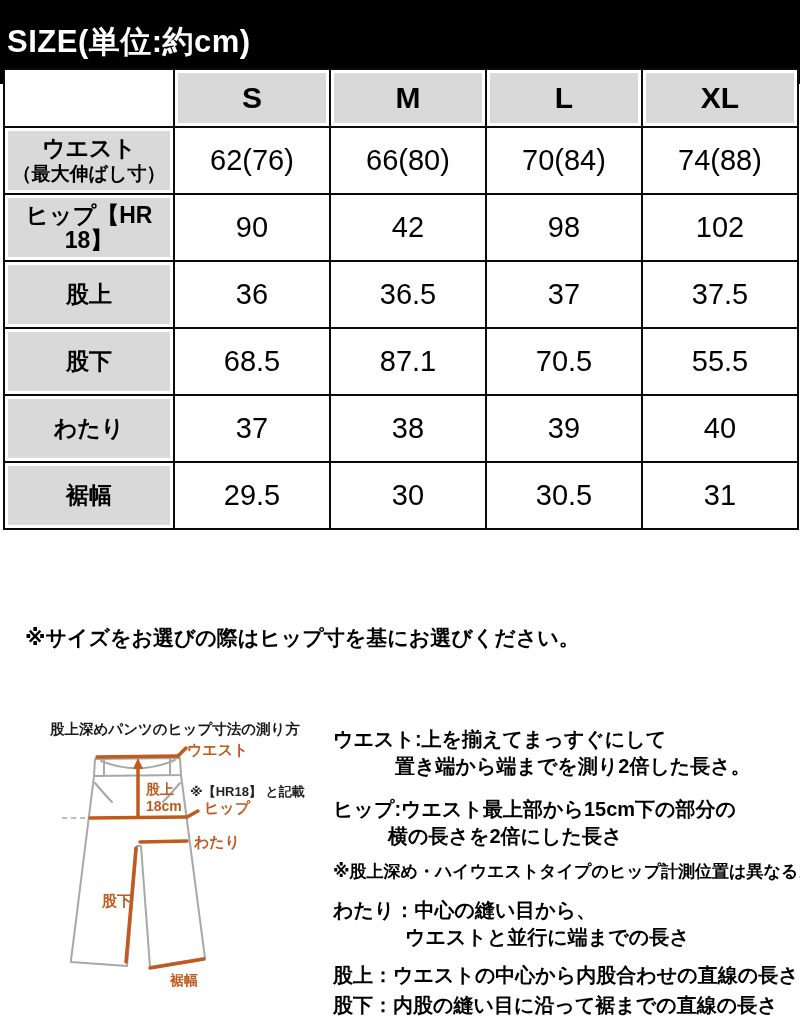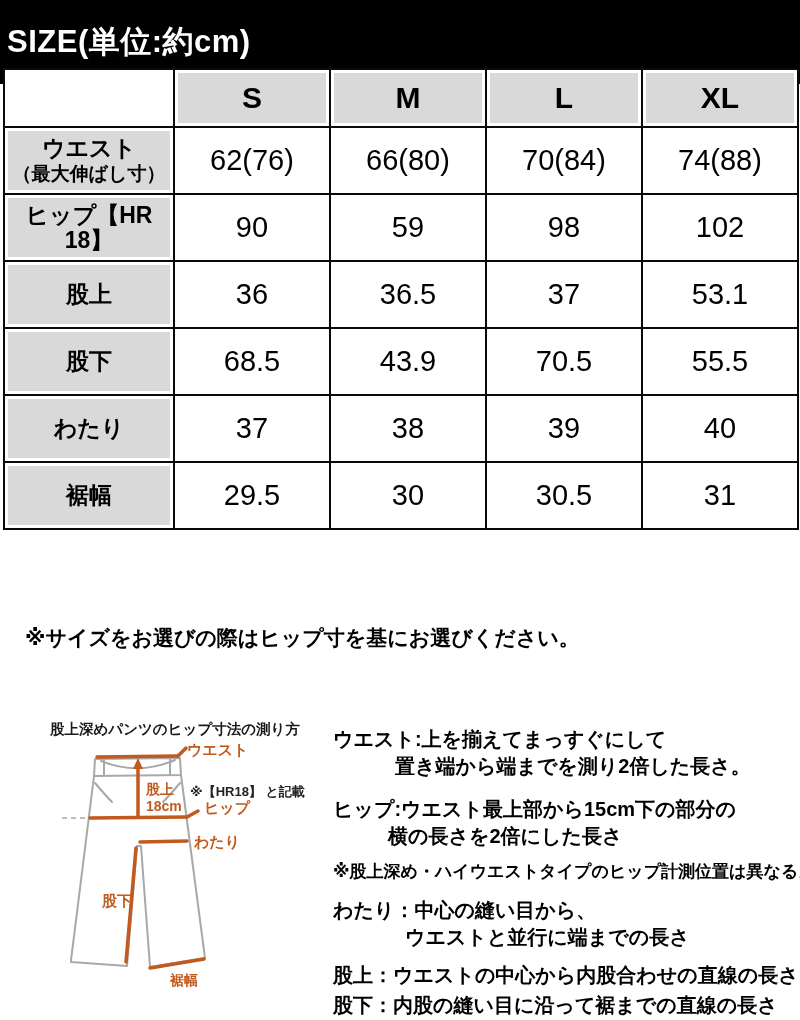--- a/index.html
+++ b/index.html
@@ -98,35 +98,35 @@
       <div class="sub">（最大伸ばし寸）</div>
     </td>
     <td class="val">62(76)</td>
     <td class="val">66(80)</td>
     <td class="val">70(84)</td>
     <td class="val">74(88)</td>
   </tr>
   <tr class="data-row">
     <td class="gray row-label">ヒップ【HR 18】</td>
     <td class="val">90</td>
-    <td class="val">59</td>
+    <td class="val">42</td>
     <td class="val">98</td>
     <td class="val">102</td>
   </tr>
   <tr class="data-row">
     <td class="gray row-label">股上</td>
     <td class="val">36</td>
     <td class="val">36.5</td>
     <td class="val">37</td>
-    <td class="val">53.1</td>
+    <td class="val">37.5</td>
   </tr>
   <tr class="data-row">
     <td class="gray row-label">股下</td>
     <td class="val">68.5</td>
-    <td class="val">43.9</td>
+    <td class="val">87.1</td>
     <td class="val">70.5</td>
     <td class="val">55.5</td>
   </tr>
   <tr class="data-row">
     <td class="gray row-label">わたり</td>
     <td class="val">37</td>
     <td class="val">38</td>
     <td class="val">39</td>
     <td class="val">40</td>
   </tr>

